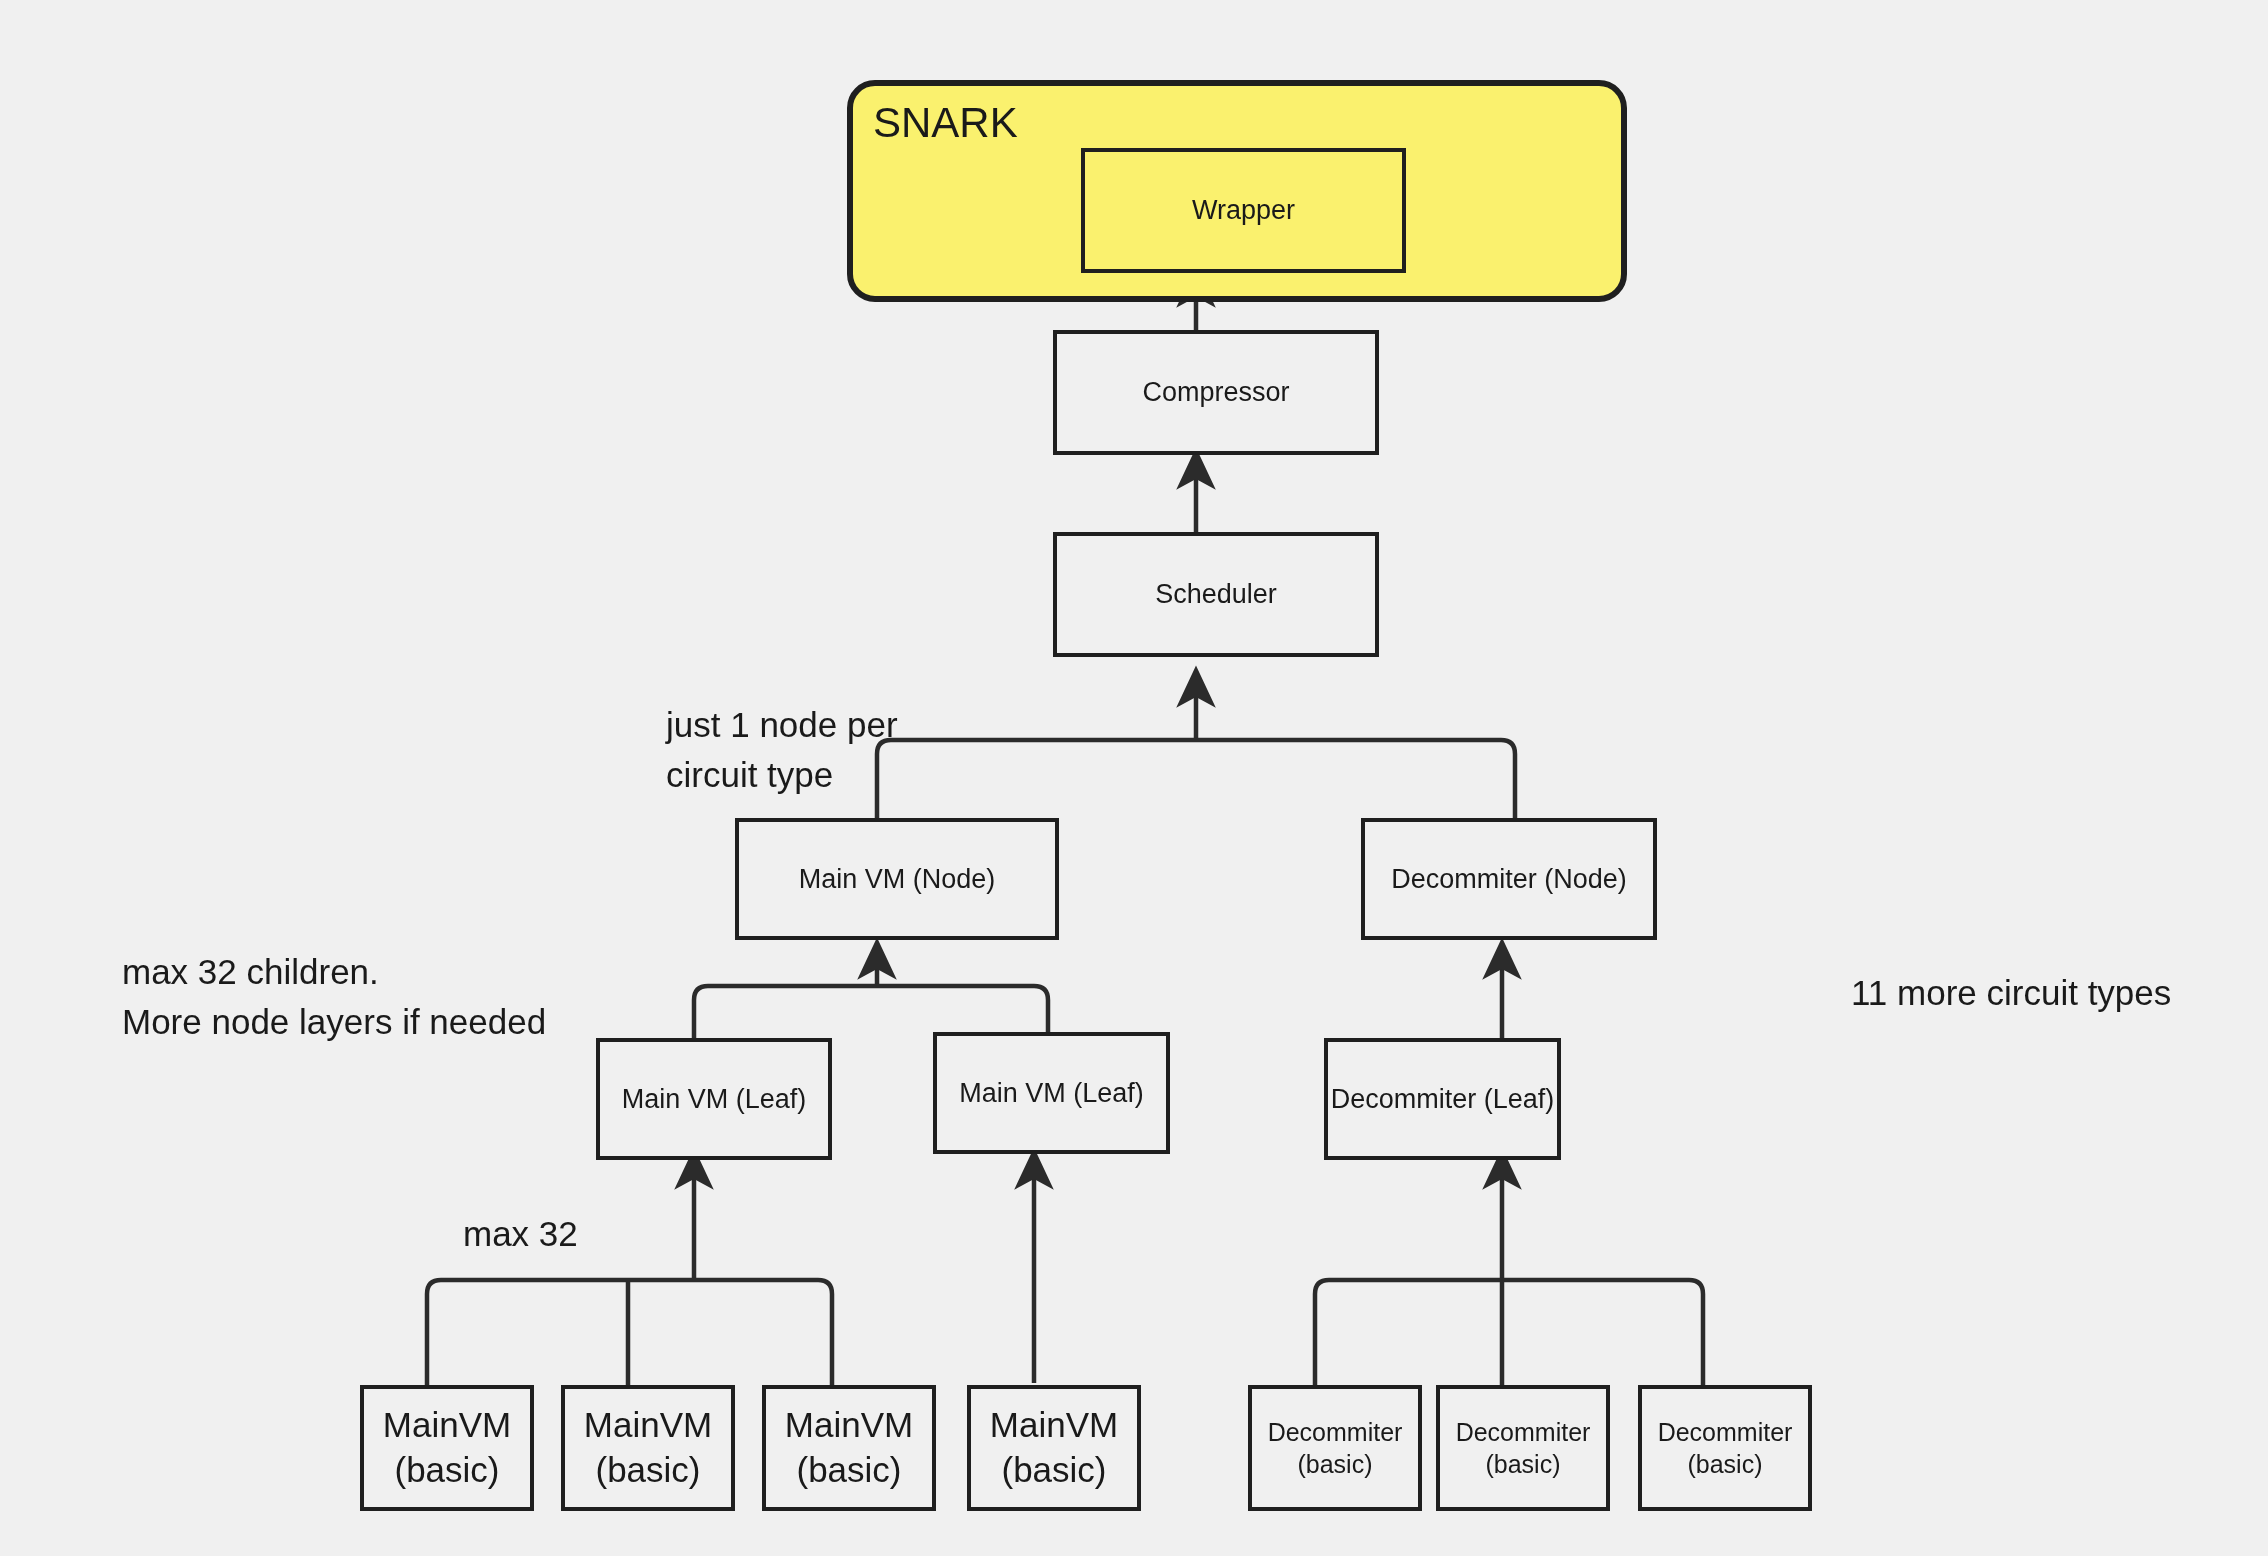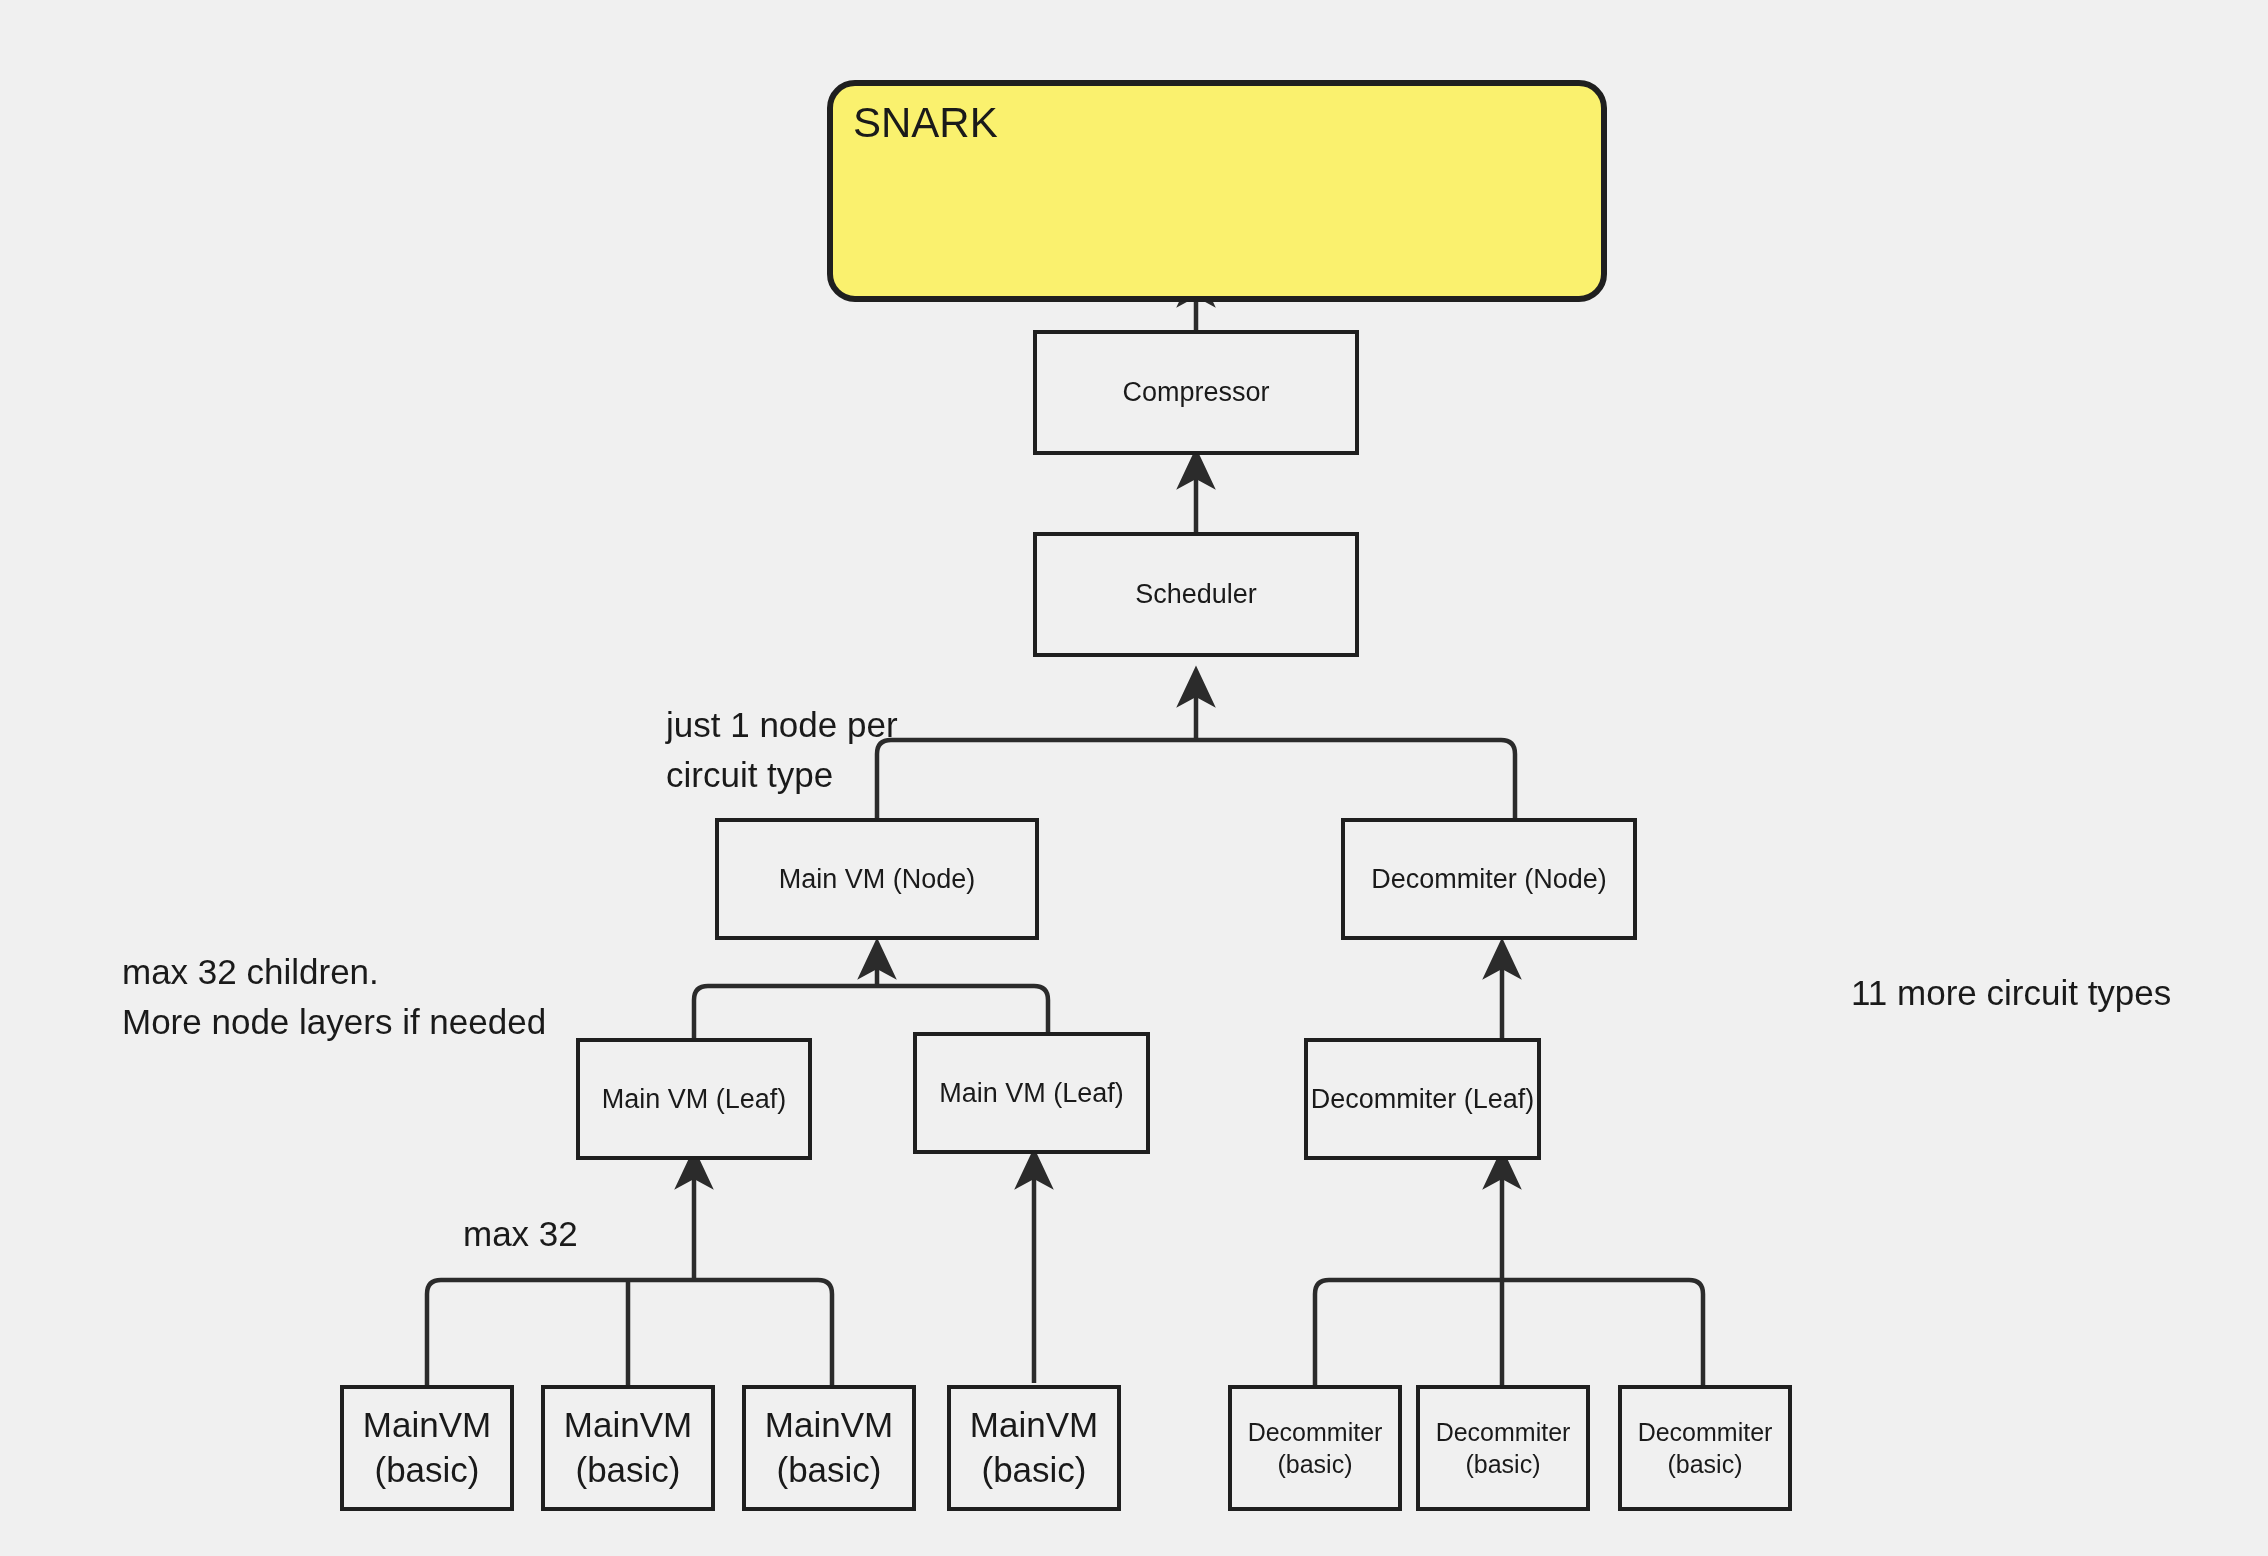--- a/index.html
+++ b/index.html
@@ -28,20 +28,21 @@
     box-sizing: border-box;
     background: #f0f0f0;
     border: 4px solid #1f1f1f;
     display: flex;
     align-items: center;
     justify-content: center;
     text-align: center;
     color: #1a1a1a;
     line-height: 1.28;
     white-space: pre-line;
+    margin-left: 20px;
   }
   .node.group {
     background: #faf16e;
     border-radius: 28px;
     border-width: 6px;
     display: block;
   }
   .group-title {
     position: absolute;
     left: 20px;
@@ -100,20 +101,21 @@
       <path d="M427,1385 L427,1294 Q427,1280 441,1280 L818,1280 Q832,1280 832,1294 L832,1385"></path>
       <path d="M628,1280 L628,1385"></path>
 
       <path d="M1315,1385 L1315,1294 Q1315,1280 1329,1280 L1689,1280 Q1703,1280 1703,1294 L1703,1385"></path>
       <path d="M1502,1280 L1502,1385"></path>
     </g>
   </svg>
 
   <div class="node group" style="left:827px; top:80px; width:780px; height:222px;">
     <span class="group-title">SNARK</span>
+    <div class="node fs-md" style="left:208px; top:62px; width:325px; height:125px; background:#faf16e; border-width:4px;">Wrapper</div>
   </div>
 
   <div class="node fs-md" style="left:1033px; top:532px; width:326px; height:125px;">Scheduler</div>
 
   <div class="node fs-md" style="left:1033px; top:330px; width:326px; height:125px;">Compressor</div>
 
   <div class="node fs-md" style="left:715px; top:818px; width:324px; height:122px;">Main VM (Node)</div>
 
   <div class="node fs-md" style="left:1341px; top:818px; width:296px; height:122px;">Decommiter (Node)</div>
 

